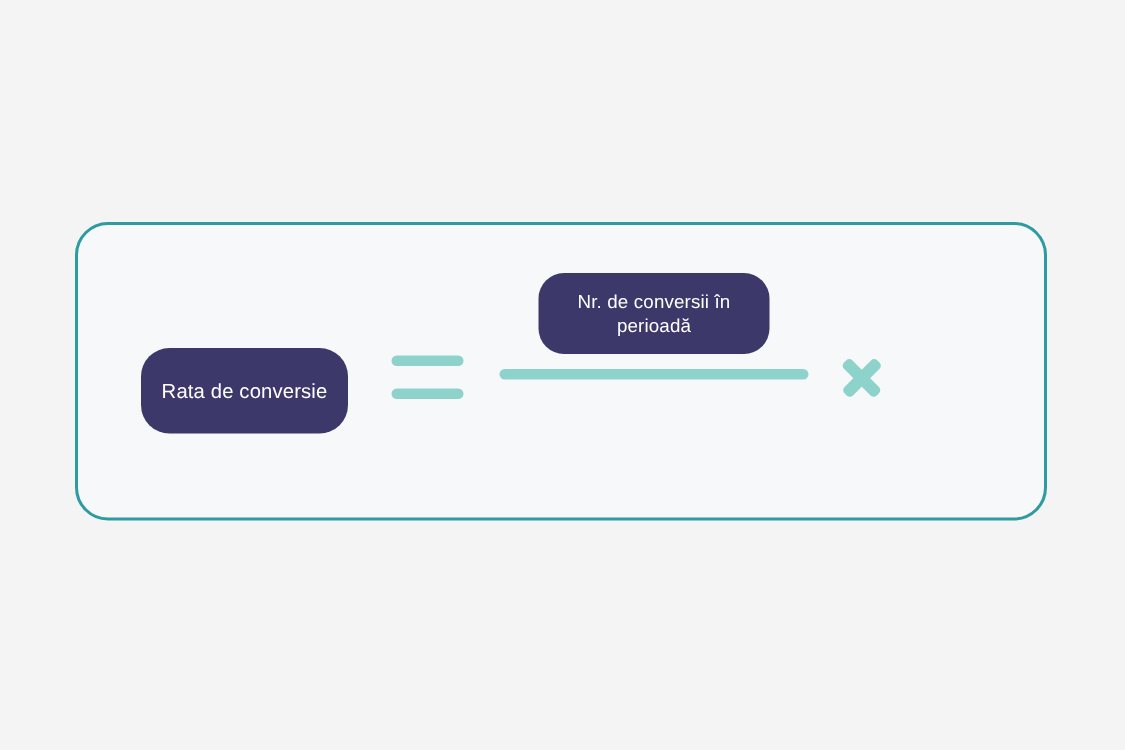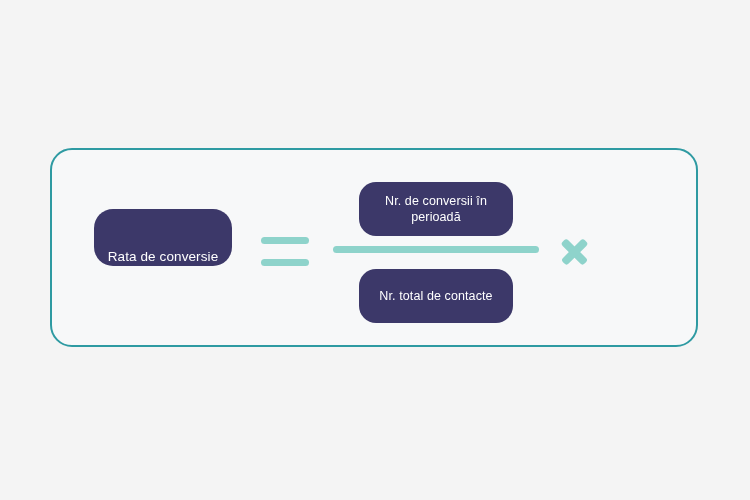--- a/index.html
+++ b/index.html
@@ -142,38 +142,35 @@
   .multiply-sign .stroke-a { transform: rotate(45deg); }
   .multiply-sign .stroke-b { transform: rotate(-45deg); }
 </style>
 </head>
 <body>
 
 <div id="canvas">
 
   <div class="formula-frame">
 
-    <div class="navy-box box-rate" style="left:42px; top:59px;align-items:flex-end;">
+    <div class="navy-box box-rate" style="left:42px; top:82px;">
       <span>Rata de conversie</span>
     </div>
 
     <div class="equals-sign" style="left:209px; top:84px;">
       <div class="bar bar-top"></div>
       <div class="bar bar-bottom"></div>
     </div>
 
     <div class="navy-box box-numerator" style="left:307px; top:32px;">
       <span>Nr. de conversii în perioadă</span>
     </div>
 
     <div class="fraction-bar" style="left:281px; top:96px;"></div>
 
-    <div class="navy-box box-denominator" style="left:307px; top:119px;">
-      <span>Nr. total de contacte</span>
-    </div>
 
     <div class="multiply-sign" style="left:507px; top:87px;">
       <div class="stroke stroke-a"></div>
       <div class="stroke stroke-b"></div>
     </div>
 
 
   </div>
 </div>
 

